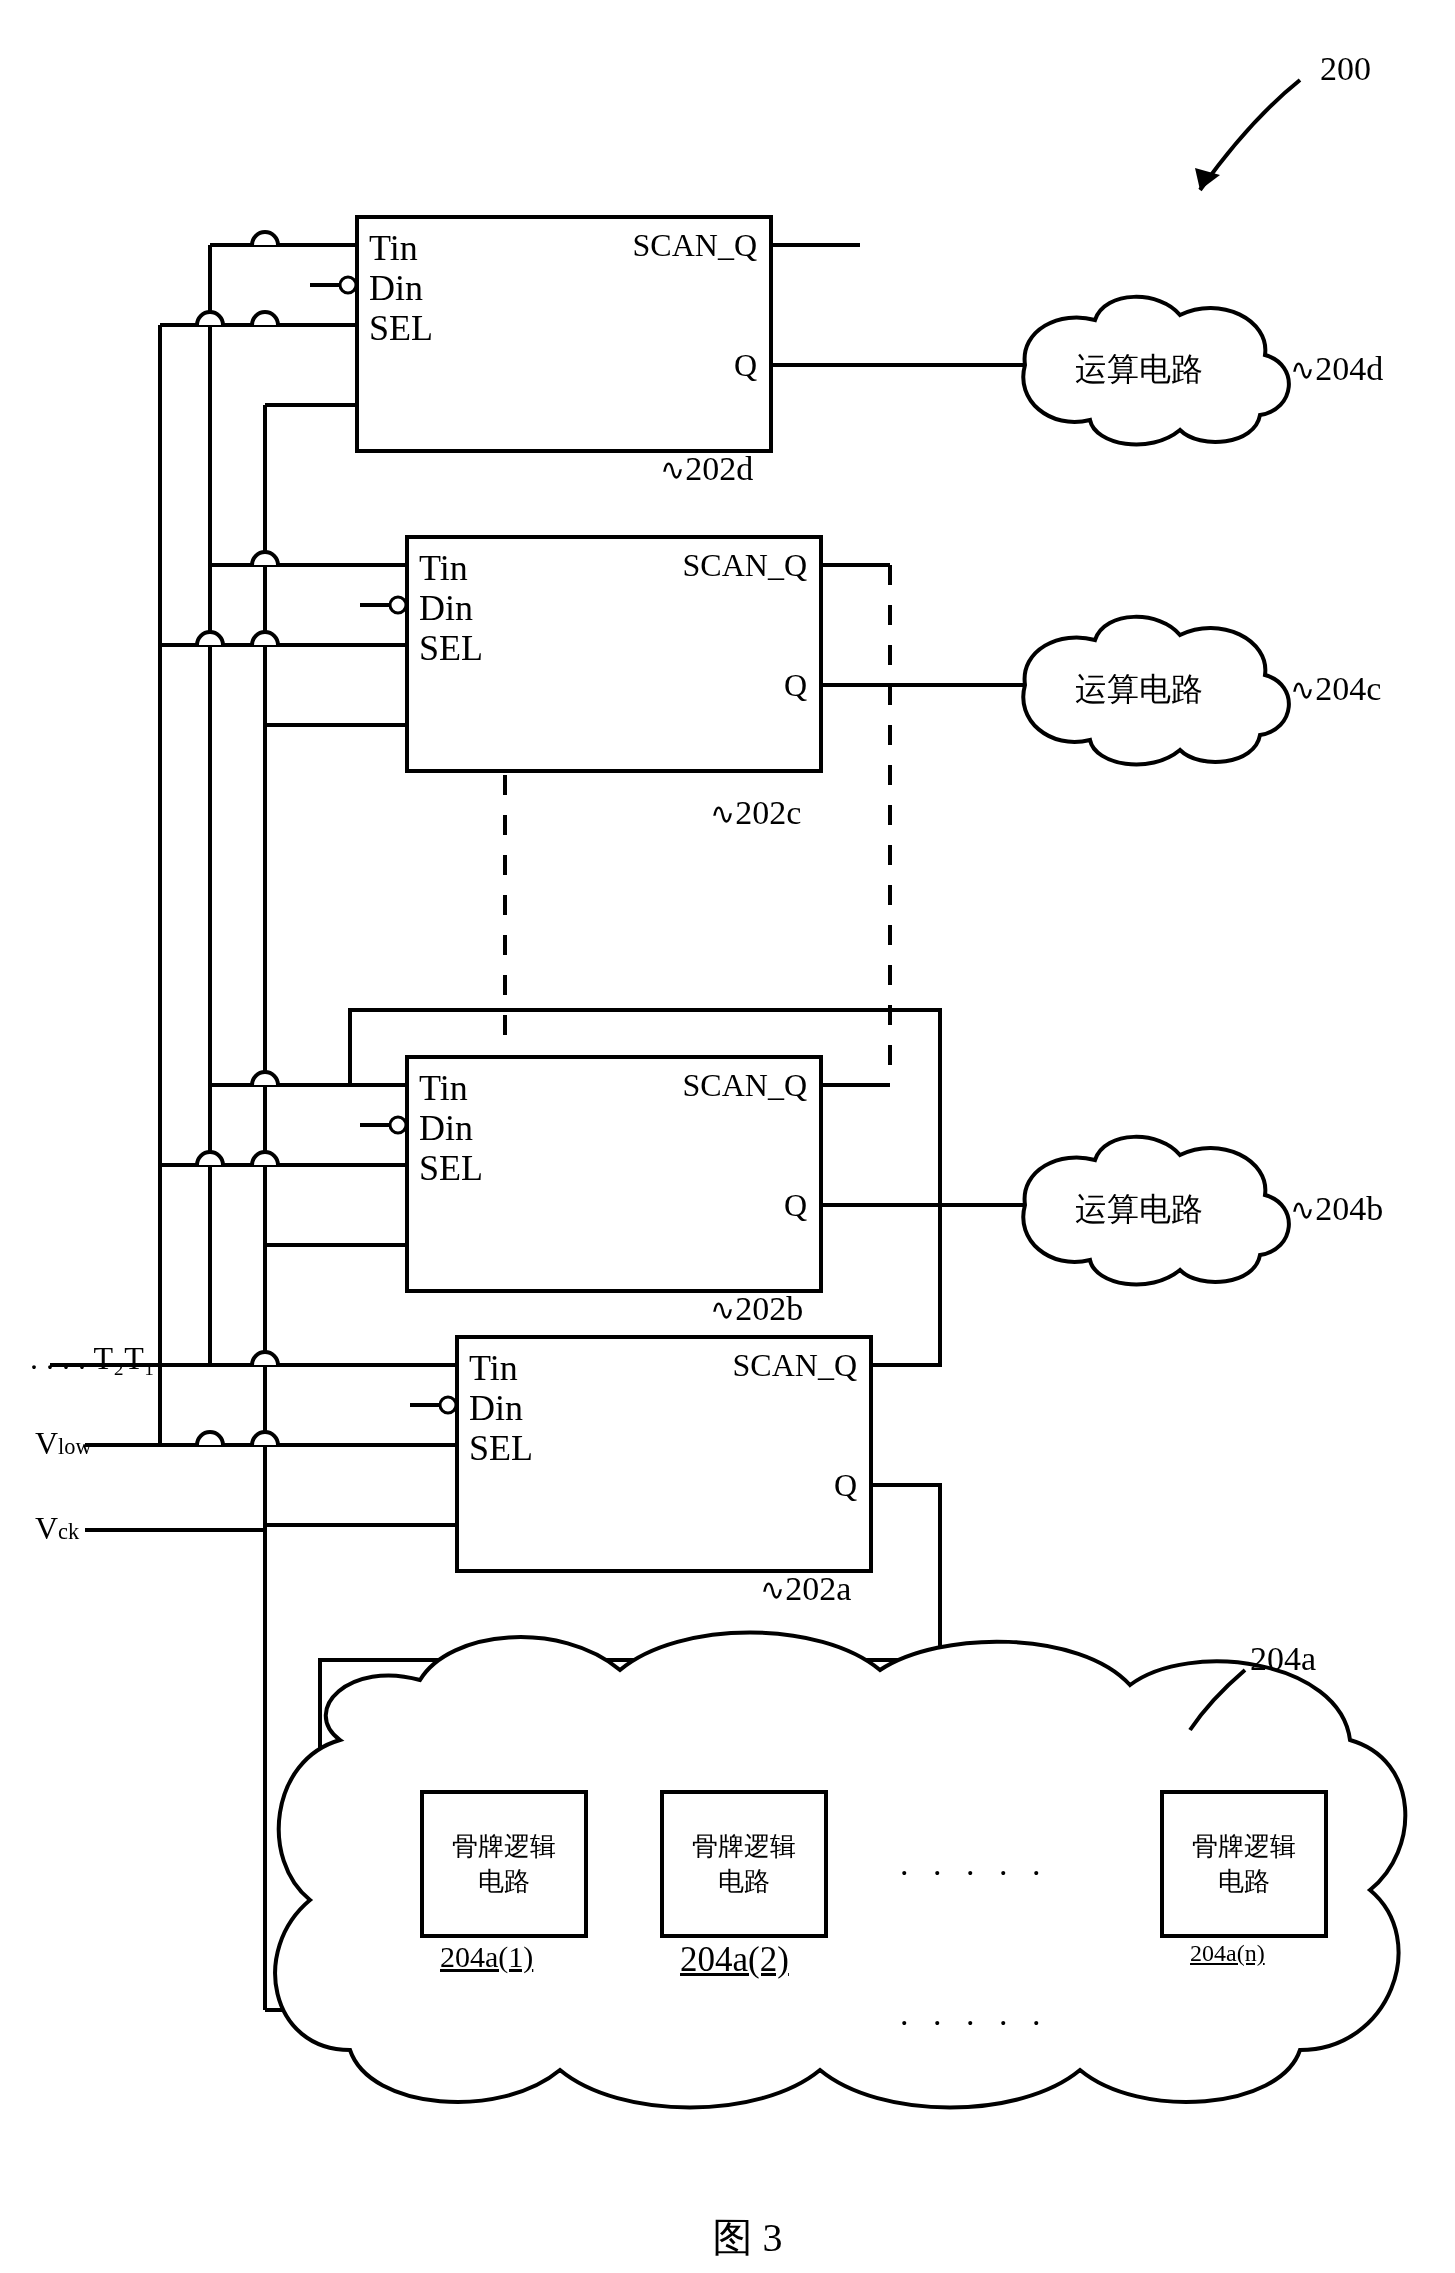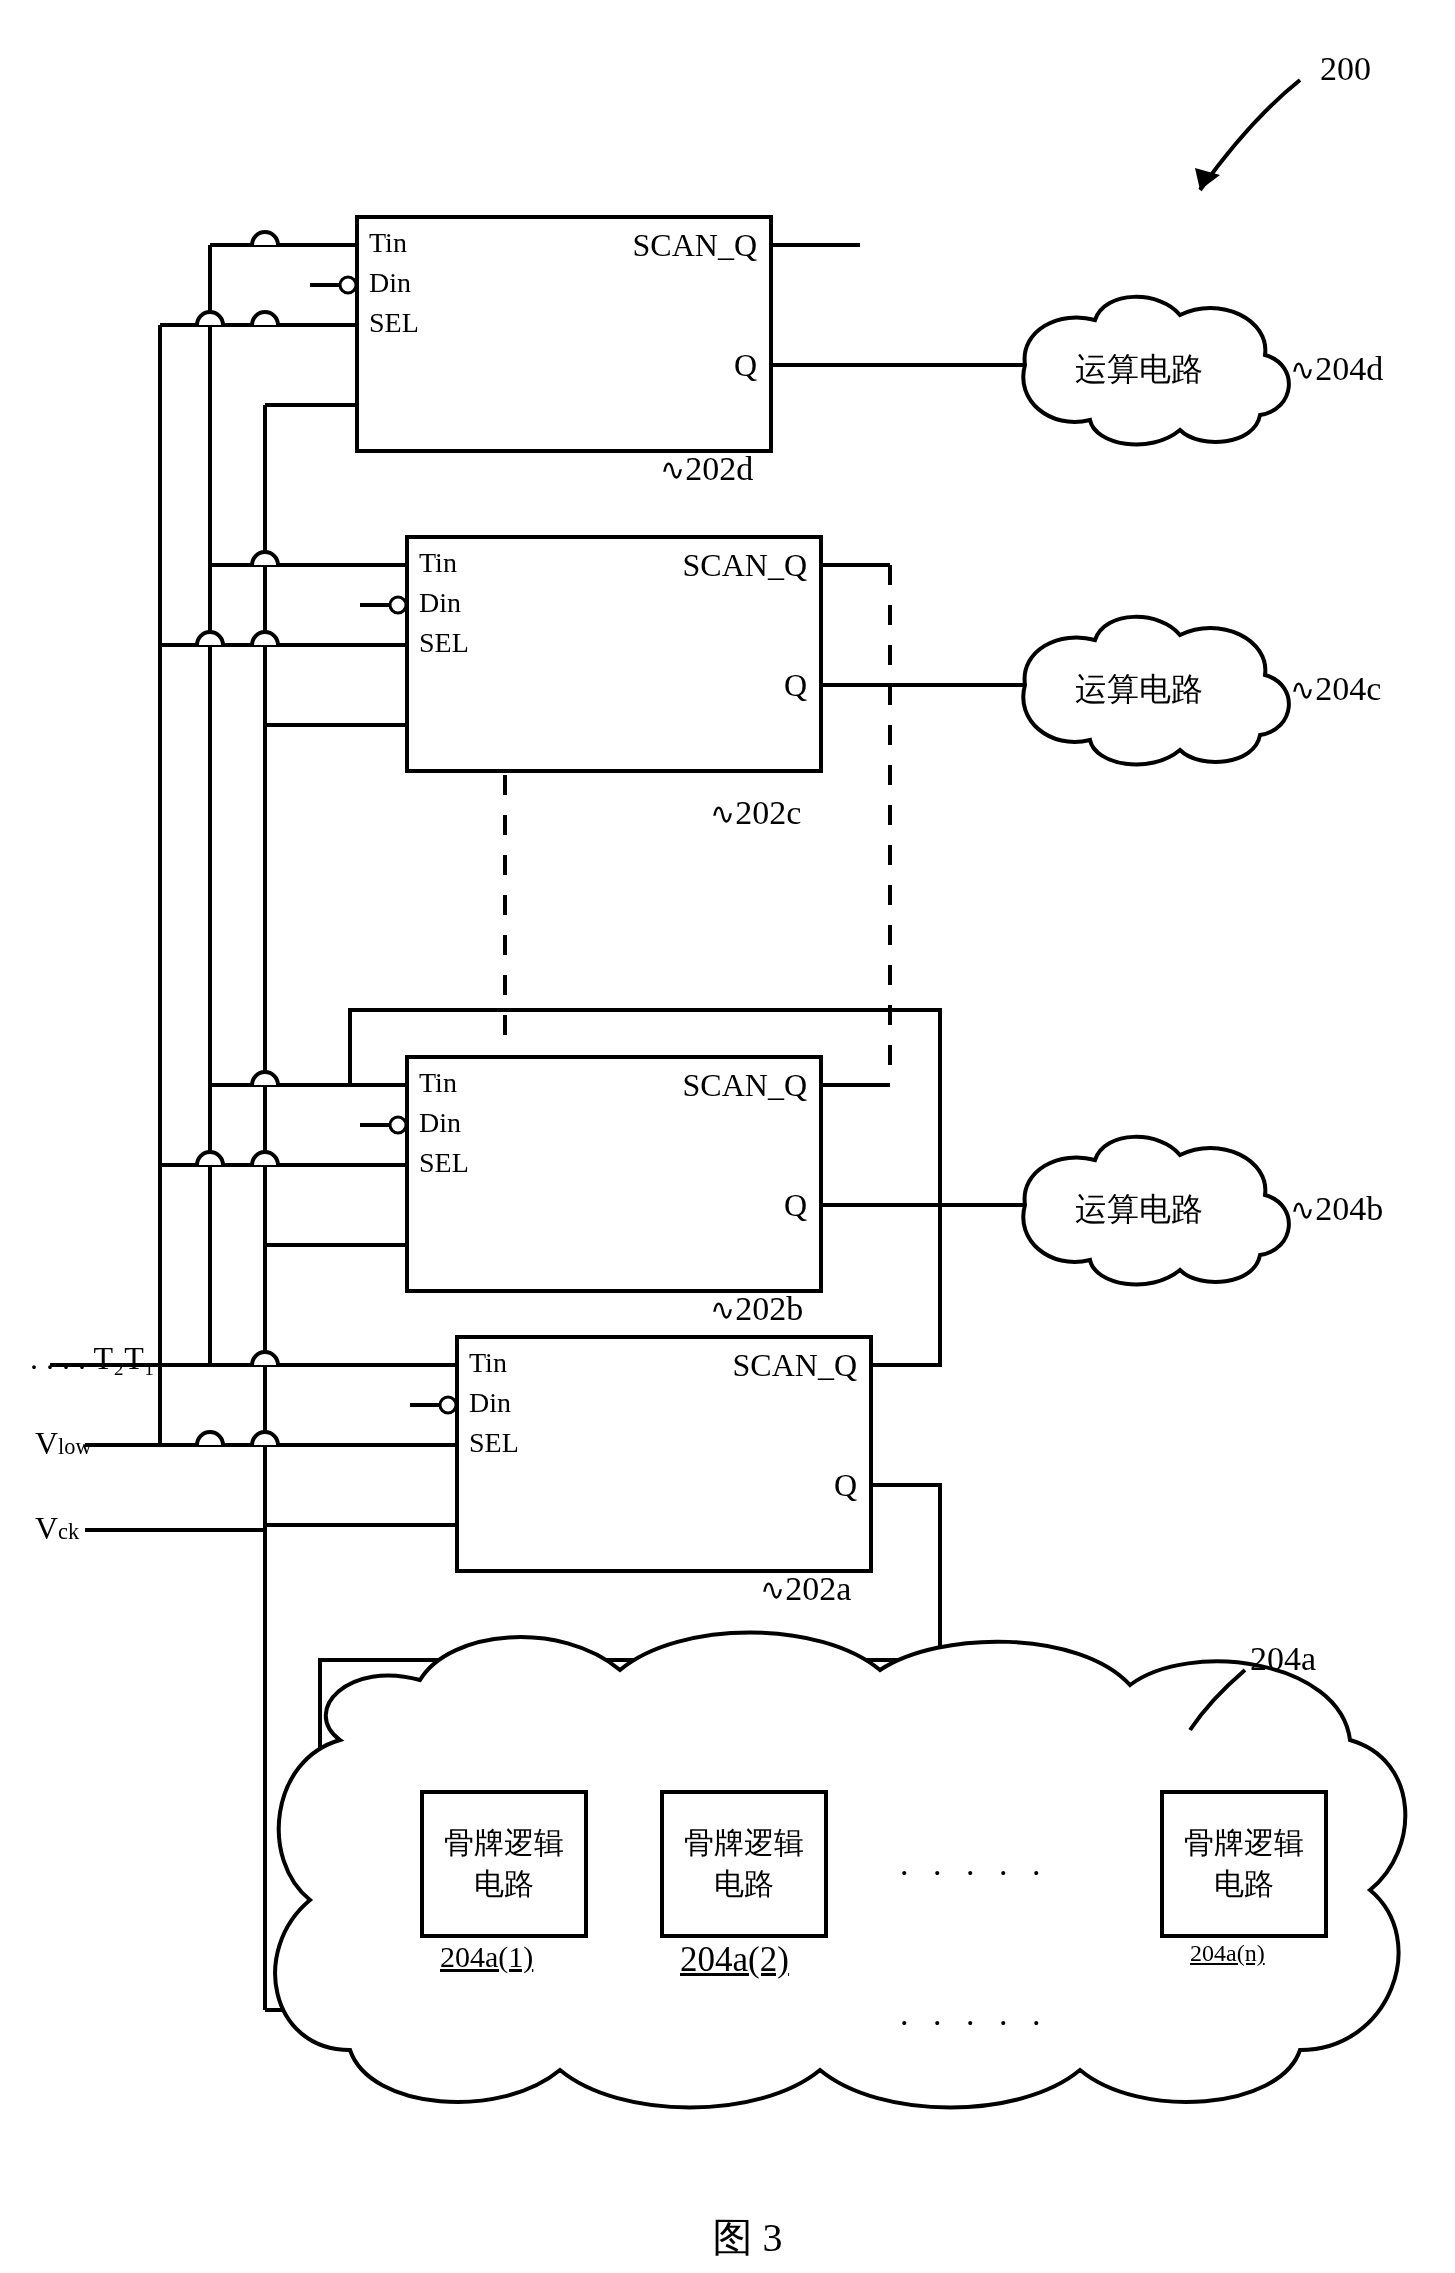--- a/index.html
+++ b/index.html
@@ -14,21 +14,21 @@
     height: 2273px;
   }
   .abs {
     position: absolute;
   }
   .block {
     border: 4px solid black;
     background: white;
   }
   .port-label {
-    font-size: 28px;
+    font-size: 36px;
     position: absolute;
   }
   .ref-label {
     font-size: 34px;
     position: absolute;
   }
   .input-label {
     font-size: 32px;
     position: absolute;
   }
@@ -55,21 +55,21 @@
   .sub { font-size: 0.7em; }
   .fig-label {
     font-size: 40px;
     text-align: center;
     width: 100%;
   }
   .small-block {
     border: 4px solid black;
     background: white;
     position: absolute;
-    font-size: 30px;
+    font-size: 26px;
     text-align: center;
     display: flex;
     flex-direction: column;
     justify-content: center;
     font-family: Liberation Mono, monospace;
   }
 </style>
 </head>
 <body>
 

